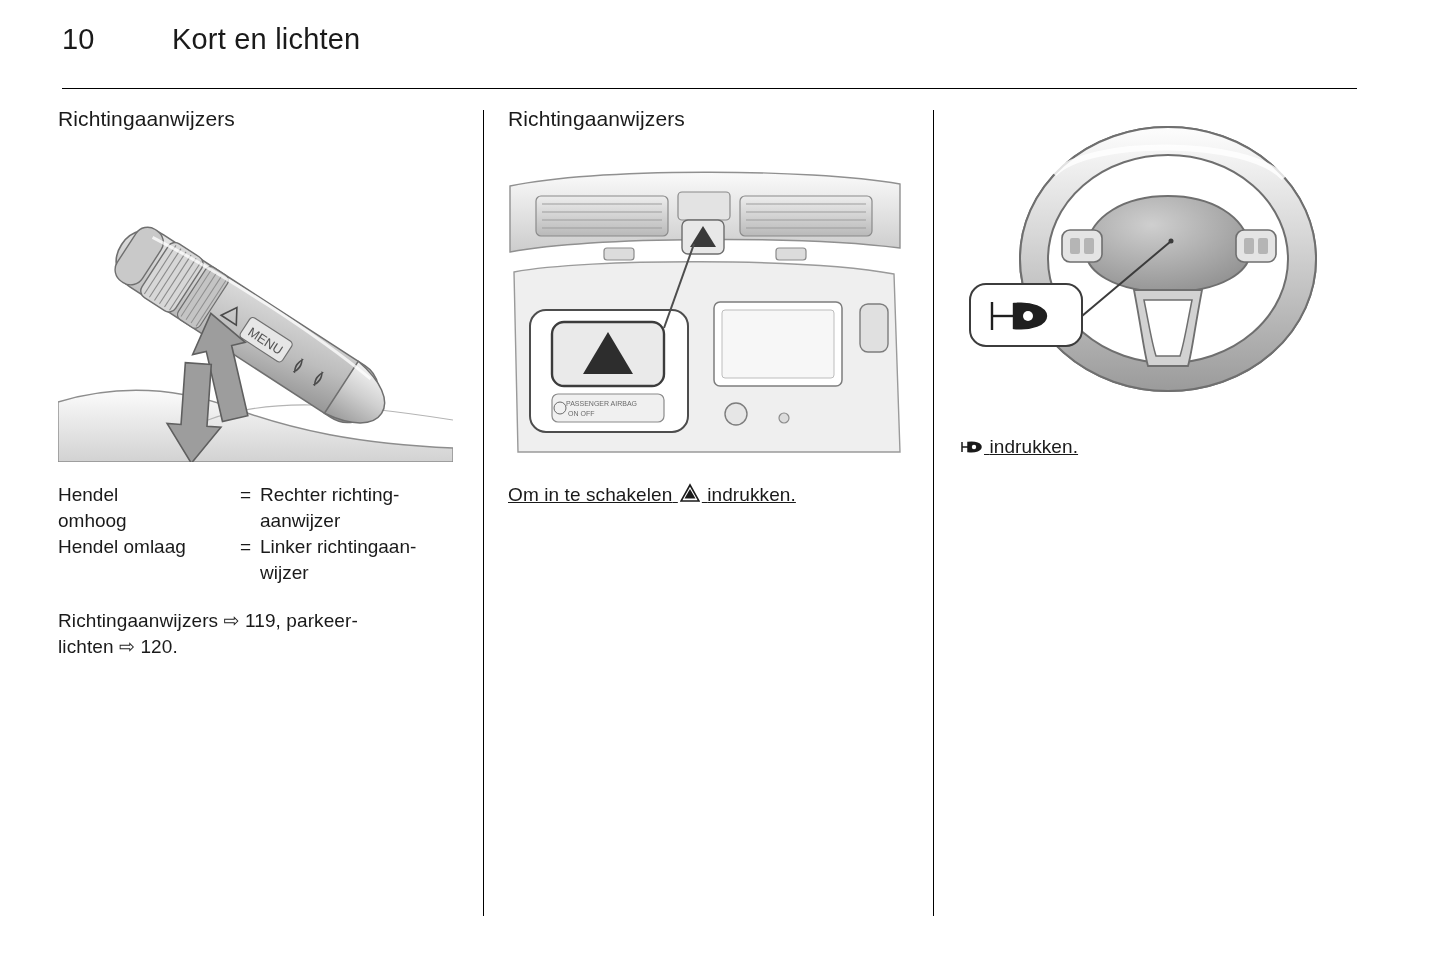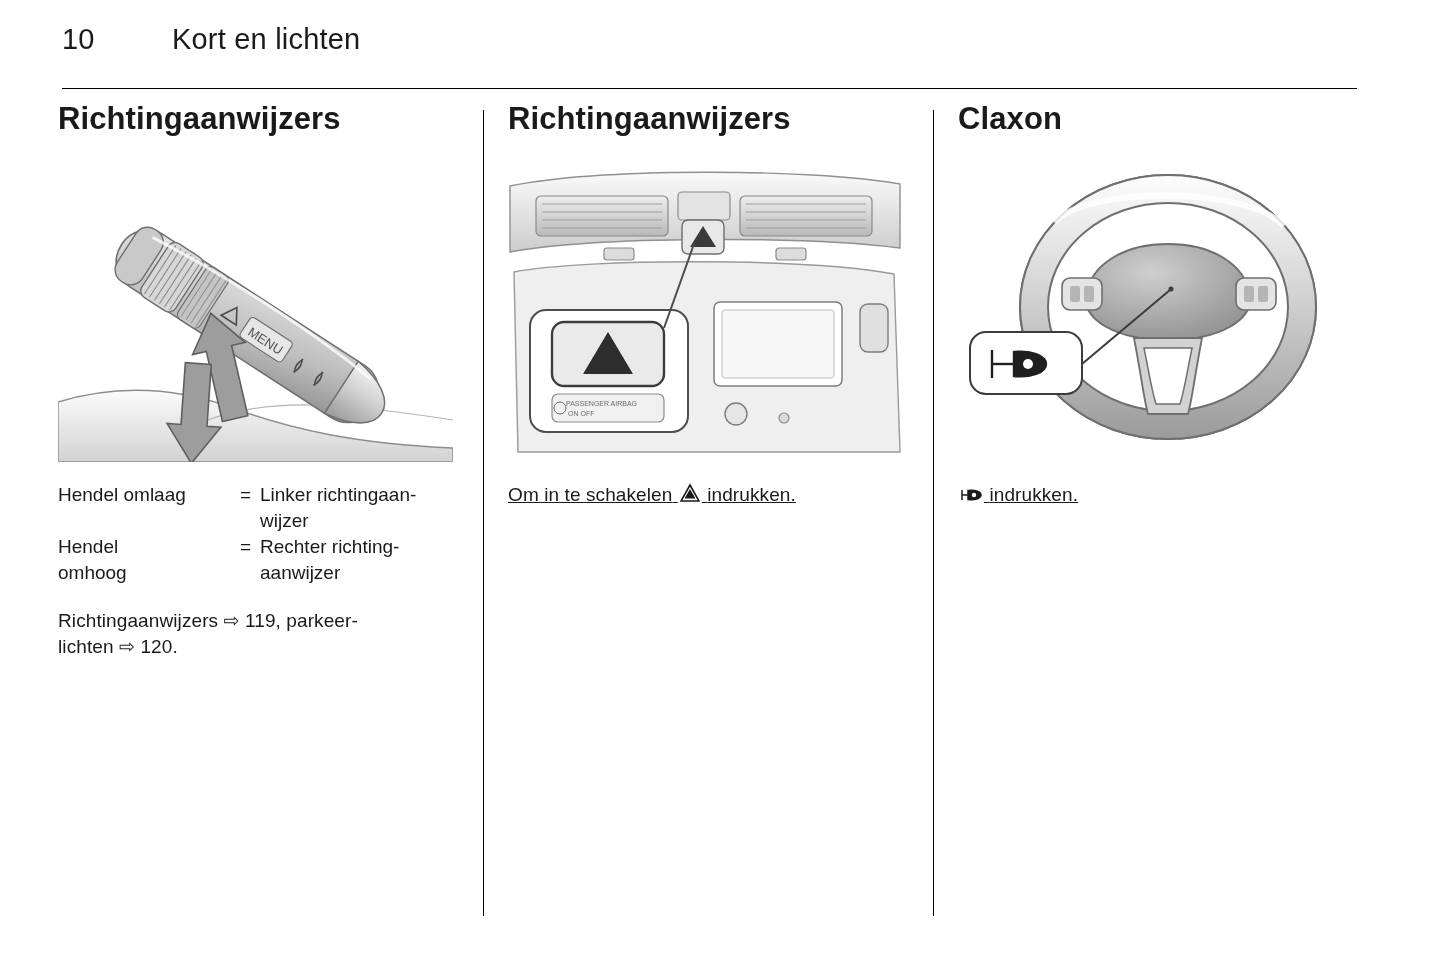--- a/index.html
+++ b/index.html
@@ -71,24 +71,24 @@
     position: absolute;
     top: 6px;
     width: 1px;
     height: 806px;
     background: #000;
   }
   .div-1 { left: 425px; }
   .div-2 { left: 875px; }
 
   .section-title {
-    font-size: 31px;
+    font-size: 21px;
     line-height: 30px;
     margin: 0 0 18px 0;
-    font-weight: bold;
+    font-weight: normal;
     letter-spacing: 0.1px;
   }
   .figure {
     width: 395px;
     height: 310px;
     background: #ffffff;
     margin-bottom: 20px;
     position: relative;
     overflow: hidden;
   }
@@ -205,31 +205,31 @@
 
           <g fill="#9d9d9d" stroke="#5f5f5f" stroke-width="1.6">
             <path d="M132 238 L132 300 L118 300 L145 338 L172 300 L158 300 L158 238 Z" transform="rotate(4 145 288) translate(-10 -26)"></path>
           </g>
         </svg>
       </div>
 
       <table class="def-table">
         <tbody>
             <tr>
-          <td class="def-term">Hendel omlaag</td>
-          <td class="def-eq">=</td>
-          <td class="def-desc" style="white-space:pre-line">Linker richtingaan-
-wijzer</td>
-        </tr>
-        <tr>
           <td class="def-term" style="white-space:pre-line">Hendel
 omhoog</td>
           <td class="def-eq">=</td>
           <td class="def-desc" style="white-space:pre-line">Rechter richting-
 aanwijzer</td>
+        </tr>
+        <tr>
+          <td class="def-term">Hendel omlaag</td>
+          <td class="def-eq">=</td>
+          <td class="def-desc" style="white-space:pre-line">Linker richtingaan-
+wijzer</td>
         </tr>
       </tbody>
         </table>
 
       <p class="body-text para-ref" style="white-space:pre-line">Richtingaanwijzers ⇨ 119, parkeer-
 lichten ⇨ 120.</p>
     </div>
 
     <div class="col col-2">
       <h2 class="section-title">Richtingaanwijzers</h2>
@@ -300,21 +300,20 @@
           <svg width="20" height="20" viewBox="0 0 20 20">
               <path d="M10 2 L19 18 H1 Z" fill="none" stroke="#1a1a1a" stroke-width="1.6"></path>
               <path d="M10 6 L15.5 15.5 H4.5 Z" fill="#1a1a1a"></path>
             </svg>
         </span>
         <span>indrukken.</span>
       </p>
     </div>
 
     <div class="col col-3">
-      <h2 class="section-title">Claxon</h2>
 
       <div class="figure">
         <svg width="395" height="310" viewBox="0 0 395 310" xmlns="http://www.w3.org/2000/svg">
           <defs>
             <linearGradient id="rim" x1="0" y1="0" x2="0" y2="1">
               <stop offset="0%" stop-color="#fdfdfd"></stop>
               <stop offset="40%" stop-color="#d8d8d8"></stop>
               <stop offset="100%" stop-color="#9b9b9b"></stop>
             </linearGradient>
             <radialGradient id="hub" cx="0.4" cy="0.3" r="0.8">

